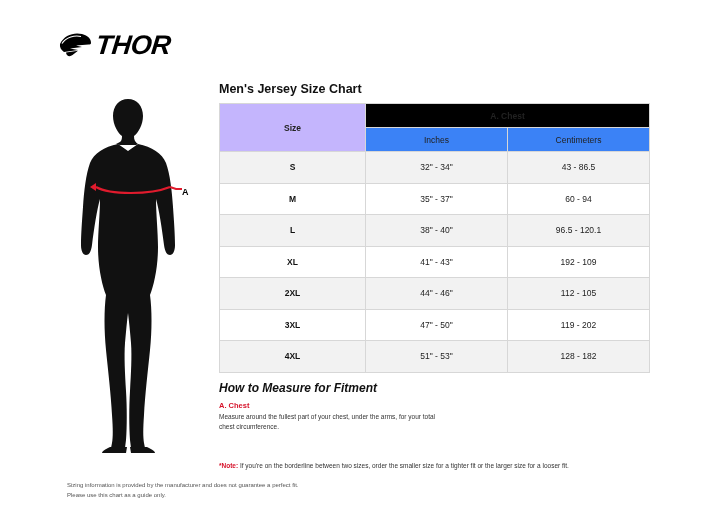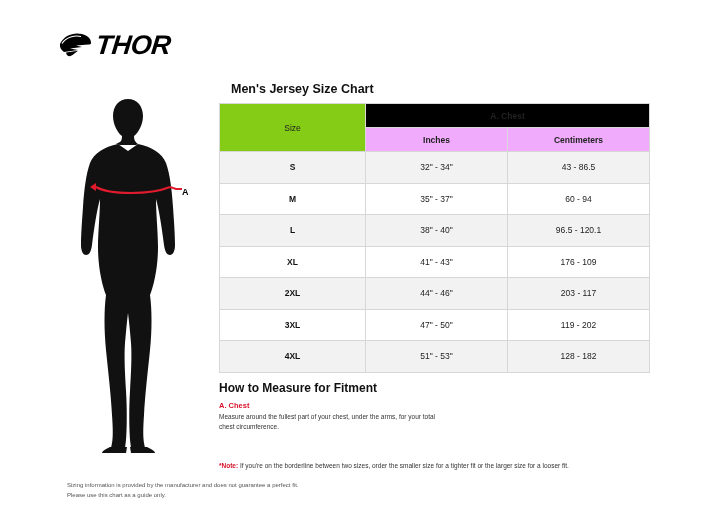--- a/index.html
+++ b/index.html
@@ -64,60 +64,59 @@
   }
 
   
   .chart-title {
     position: absolute;
     left: 219px;
     top: 82px;
     font-size: 12.5px;
     font-weight: 700;
     color: #111;
-    margin-left: 12px;
   }
 
   
   .size-table {
     position: absolute;
     left: 219px;
     top: 103px;
     width: 431px;
     border-collapse: collapse;
     table-layout: fixed;
   }
   .size-table th, .size-table td {
     border: 1px solid #d7d7d7;
     text-align: center;
     font-size: 8.5px;
     color: #222;
     padding: 0;
   }
   .hdr-size {
     width: 145px;
-    background: #84cc16;
-    color: #111;
-    font-weight: 400;
+    background: #c4b5fd;
+    color: #111;
+    font-weight: 700;
     font-size: 9px;
     height: 46px;
     vertical-align: middle;
   }
   .hdr-chest {
     background: #000000;
     color: #ffffff;
     font-weight: 700;
     font-size: 9px;
     height: 23px;
     border: 1px solid #000;
   }
   .hdr-sub {
-    background: #f0abfc;
+    background: #3b82f6;
     color: #ffffff;
-    font-weight: 700;
+    font-weight: 400;
     font-size: 7.5px;
     height: 23px;
     border: 1px solid #3a3a3a;
     border-bottom: 1px solid #000;
   }
   .size-table tbody td {
     height: 30.5px;
     vertical-align: middle;
     font-size: 8.5px;
   }
@@ -138,20 +137,21 @@
     position: absolute;
     left: 219px;
     top: 381px;
     width: 440px;
   }
   .howto-title {
     font-size: 12px;
     font-weight: 700;
     color: #111;
     margin-bottom: 6px;
+    font-style: italic;
   }
   .howto-sub {
     font-size: 7.5px;
     font-weight: 700;
     color: #d6122a;
     margin-bottom: 2px;
   }
   .howto-body {
     font-size: 6.5px;
     color: #333;
@@ -240,26 +240,26 @@
         <td>60 - 94</td>
       </tr>
       <tr class="row-alt">
         <td class="size-cell">L</td>
         <td>38" - 40"</td>
         <td>96.5 - 120.1</td>
       </tr>
       <tr class="row-plain">
         <td class="size-cell">XL</td>
         <td>41" - 43"</td>
-        <td>176 - 109</td>
+        <td>192 - 109</td>
       </tr>
       <tr class="row-alt">
         <td class="size-cell">2XL</td>
         <td>44" - 46"</td>
-        <td>203 - 117</td>
+        <td>112 - 105</td>
       </tr>
       <tr class="row-plain">
         <td class="size-cell">3XL</td>
         <td>47" - 50"</td>
         <td>119 - 202</td>
       </tr>
       <tr class="row-alt">
         <td class="size-cell">4XL</td>
         <td>51" - 53"</td>
         <td>128 - 182</td>

